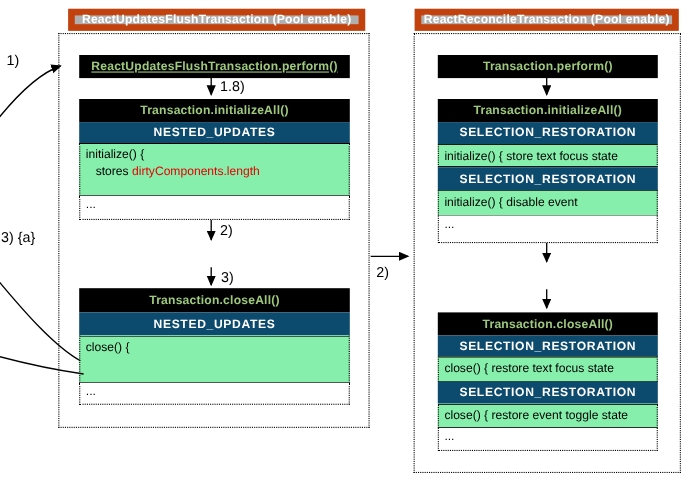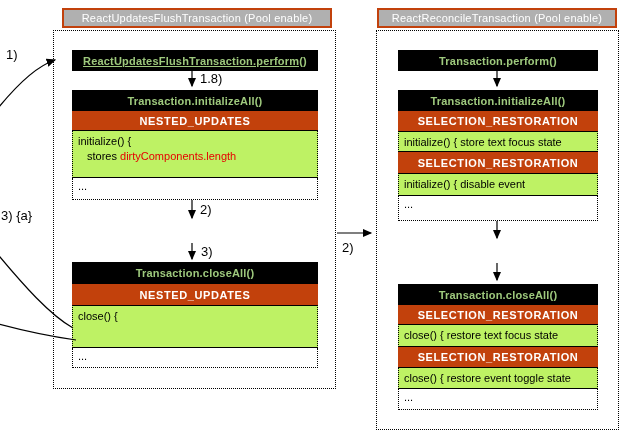--- a/index.html
+++ b/index.html
@@ -2,35 +2,35 @@
 <html><head>
 <meta charset="utf-8">
 <style>
   html,body{margin:0;padding:0;background:#fff;}
   #canvas{
     position:relative;width:625px;height:441px;background:#fff;overflow:hidden;
     font-family:"Liberation Sans",sans-serif;color:#000;
   }
   .abs{position:absolute;box-sizing:border-box;}
   .panel-header{
-    background:#b0b0b0;border:2px solid #c2410c;color:#fff;font-weight:normal;
+    background:#b0b0b0;border:6px solid #c2410c;color:#fff;font-weight:bold;
     font-size:11px;text-align:center;display:flex;align-items:center;justify-content:center;
     letter-spacing:.2px;
   }
   .outer-dotted{border:1px dotted #000;background:transparent;}
   .bar-black{
     background:#000;color:#9ec97d;font-weight:bold;font-size:11px;text-align:center;
     display:flex;align-items:center;justify-content:center;letter-spacing:.2px;
   }
   .band-gray{
-    background:#c2410c;color:#fff;font-weight:bold;font-size:11px;text-align:center;
+    background:#0c4a6e;color:#fff;font-weight:bold;font-size:11px;text-align:center;
     display:flex;align-items:center;justify-content:center;letter-spacing:.6px;
   }
   .row-white{
-    background:#bef264;font-size:11px;line-height:15px;padding:3px 5px;
+    background:#86efac;font-size:11px;line-height:15px;padding:3px 5px;
     border-top:1px solid #000;border-bottom:1px solid #000;
     border-left:1px dotted #000;border-right:1px dotted #000;
   }
   .row-dots{
     background:#fff;font-size:11px;padding:2px 5px;
     border-left:1px dotted #000;border-right:1px dotted #000;border-bottom:1px dotted #000;
   }
   .indent{padding-left:9px;}
   .red{color:#e60000;}
   .lbl{font-size:13px;line-height:14px;white-space:nowrap;}

